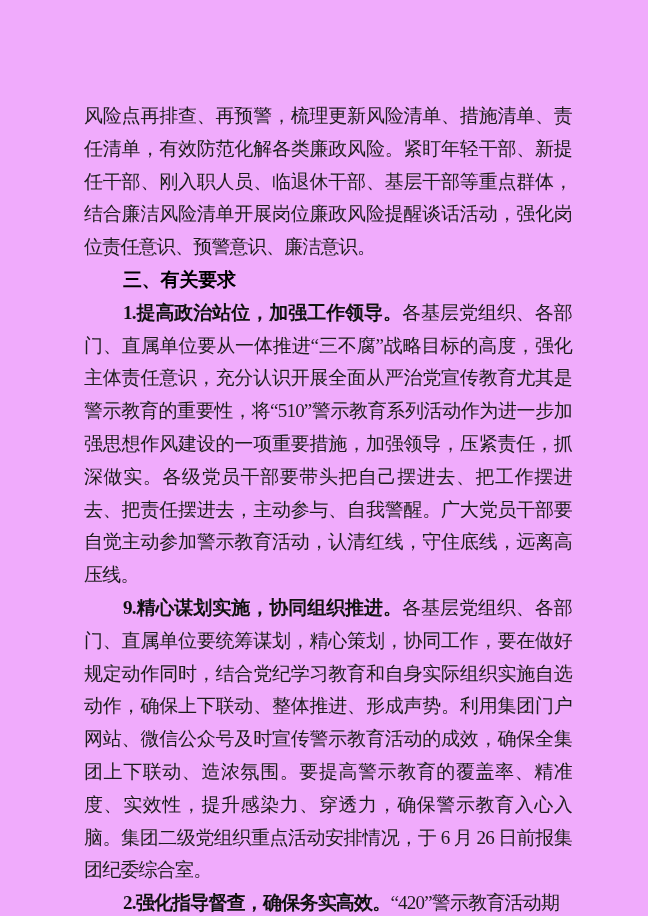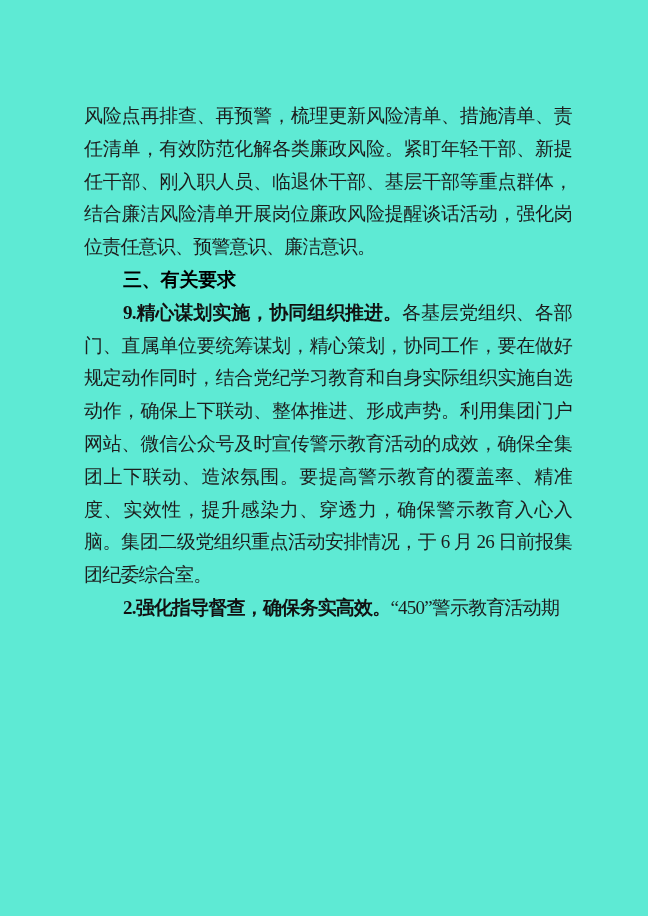--- a/index.html
+++ b/index.html
@@ -4,21 +4,21 @@
 <style>
   html, body {
     margin: 0;
     padding: 0;
     background: #ffffff;
   }
   .page {
     position: relative;
     width: 648px;
     height: 916px;
-    background: #5eead4;
+    background: #f0abfc;
     overflow: hidden;
     color: #1a1a1a;
     font-family: "Liberation Serif", "DejaVu Serif", serif;
   }
   .text-block {
     position: absolute;
     left: 84px;
     top: 100px;
     width: 488px;
   }
@@ -52,19 +52,20 @@
 </head>
 <body>
 
 <div class="page">
   <div class="text-block">
 
     <p class="para">风险点再排查、再预警，梳理更新风险清单、措施清单、责任清单，有效防范化解各类廉政风险。紧盯年轻干部、新提任干部、刚入职人员、临退休干部、基层干部等重点群体，结合廉洁风险清单开展岗位廉政风险提醒谈话活动，强化岗位责任意识、预警意识、廉洁意识。</p>
 
     <h3 class="section-heading">三、有关要求</h3>
 
+    <p class="para indent"><span class="item-lead">1.提高政治站位，加强工作领导。</span><span>各基层党组织、各部门、直属单位要从一体推进“三不腐”战略目标的高度，强化主体责任意识，充分认识开展全面从严治党宣传教育尤其是警示教育的重要性，将“510”警示教育系列活动作为进一步加强思想作风建设的一项重要措施，加强领导，压紧责任，抓深做实。各级党员干部要带头把自己摆进去、把工作摆进去、把责任摆进去，主动参与、自我警醒。广大党员干部要自觉主动参加警示教育活动，认清红线，守住底线，远离高压线。</span></p>
 
     <p class="para indent"><span class="item-lead">9.精心谋划实施，协同组织推进。</span><span>各基层党组织、各部门、直属单位要统筹谋划，精心策划，协同工作，要在做好规定动作同时，结合党纪学习教育和自身实际组织实施自选动作，确保上下联动、整体推进、形成声势。利用集团门户网站、微信公众号及时宣传警示教育活动的成效，确保全集团上下联动、造浓氛围。要提高警示教育的覆盖率、精准度、实效性，提升感染力、穿透力，确保警示教育入心入脑。集团二级党组织重点活动安排情况，于 6 月 26 日前报集团纪委综合室。</span></p>
 
-    <p class="para indent"><span class="item-lead">2.强化指导督查，确保务实高效。</span><span>“450”警示教育活动期</span></p>
+    <p class="para indent"><span class="item-lead">2.强化指导督查，确保务实高效。</span><span>“420”警示教育活动期</span></p>
 
   </div>
 </div>
 
 </body></html>

